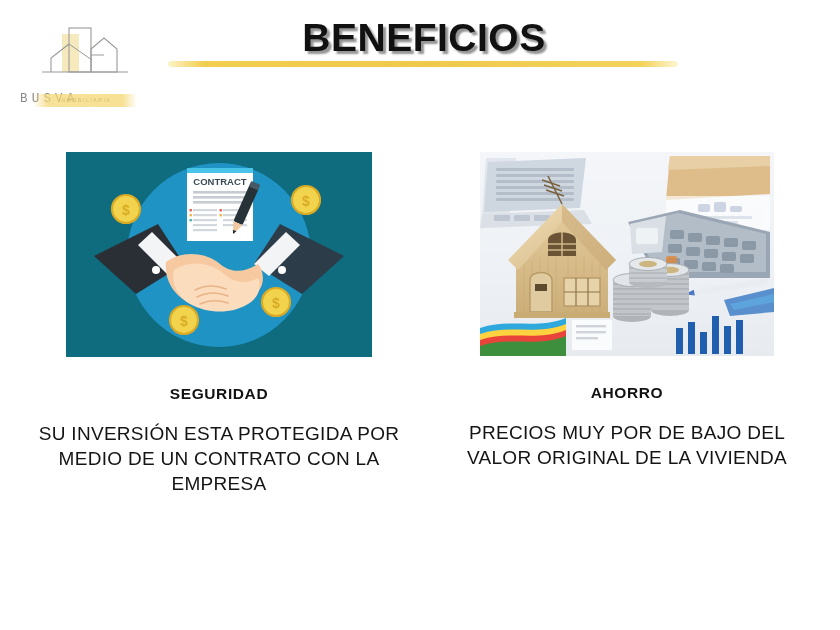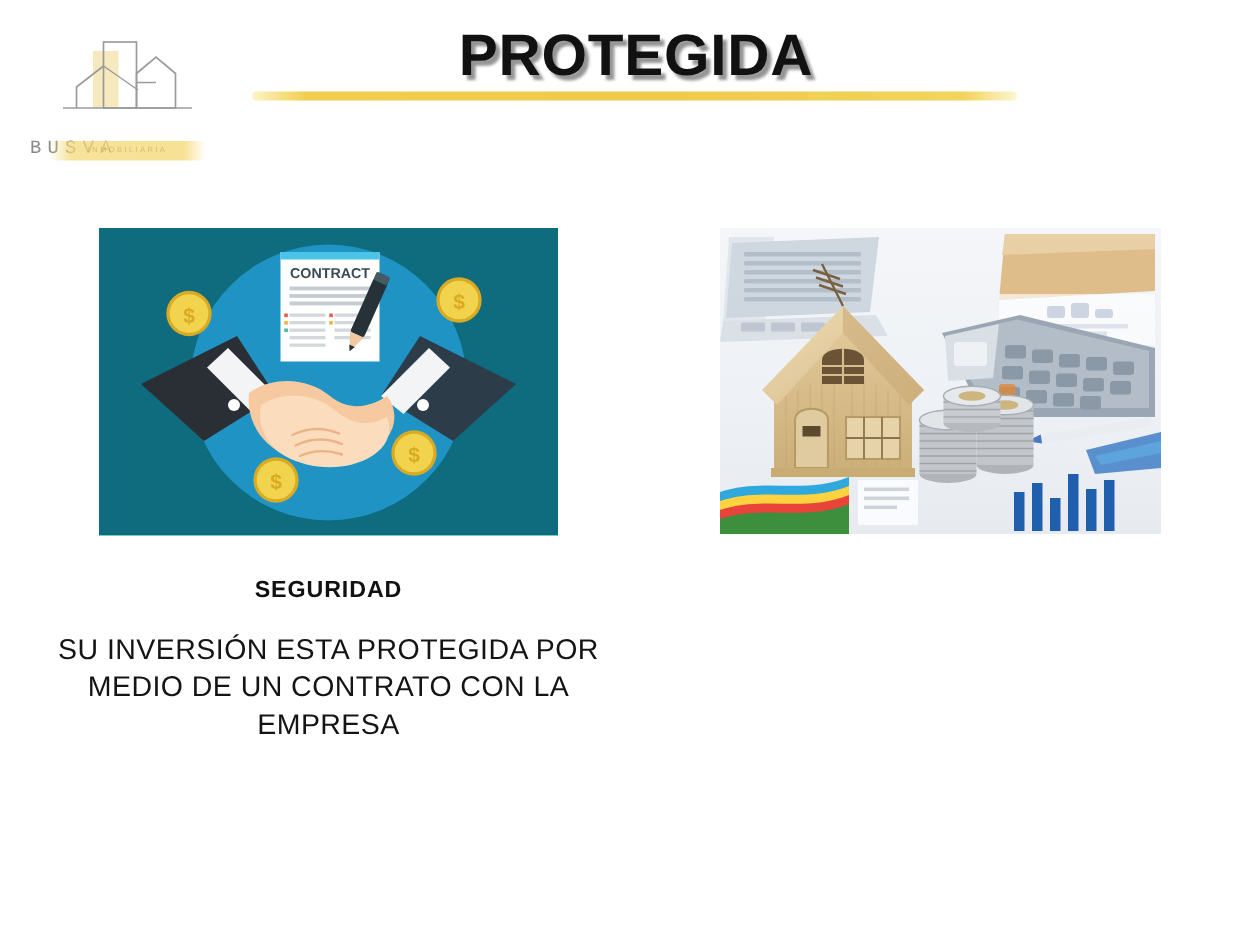--- a/index.html
+++ b/index.html
@@ -161,21 +161,21 @@
       <path d="M31 48 L31 34 L49 20" fill="none" stroke="#9a9a98" stroke-width="1.1"></path>
       <path d="M49 20 L72 36" stroke="#9a9a98" stroke-width="1"></path>
       <line x1="22" y1="48" x2="108" y2="48" stroke="#9a9a98" stroke-width="1.1"></line>
     </svg>
   </div>
   <div class="logo-wordmark">BUSVA</div>
   <div class="logo-tagline-band"></div>
   <div class="logo-tagline">INMOBILIARIA</div>
 </div>
 
-<div id="slide-title">PROTEGIDA</div>
+<div id="slide-title">BENEFICIOS</div>
 <div id="title-rule"></div>
 
 <div class="benefit-card" id="benefit-card-1">
 
   <div class="card-figure">
     <svg class="illus-handshake" viewBox="0 0 306 205" xmlns="http://www.w3.org/2000/svg">
       <rect x="0" y="0" width="306" height="205" fill="#0f6b7e"></rect>
       <circle cx="153" cy="103" r="92" fill="#1f93c4"></circle>
 
       <rect x="121" y="16" width="66" height="73" fill="#ffffff"></rect>
@@ -451,13 +451,17 @@
         <rect x="92" y="168" width="40" height="30" fill="#ffffff"></rect>
         <g fill="#c9ced5">
           <rect x="96" y="173" width="30" height="2.4"></rect>
           <rect x="96" y="179" width="30" height="2.4"></rect>
           <rect x="96" y="185" width="22" height="2.4"></rect>
         </g>
       </g>
     </svg>
   </div>
 
+  <div class="card-caption">
+    <div class="card-heading">AHORRO</div>
+    <div class="card-body">PRECIOS MUY POR DE BAJO DEL VALOR ORIGINAL DE LA VIVIENDA</div>
+  </div>
 </div>
 
 </body></html>

